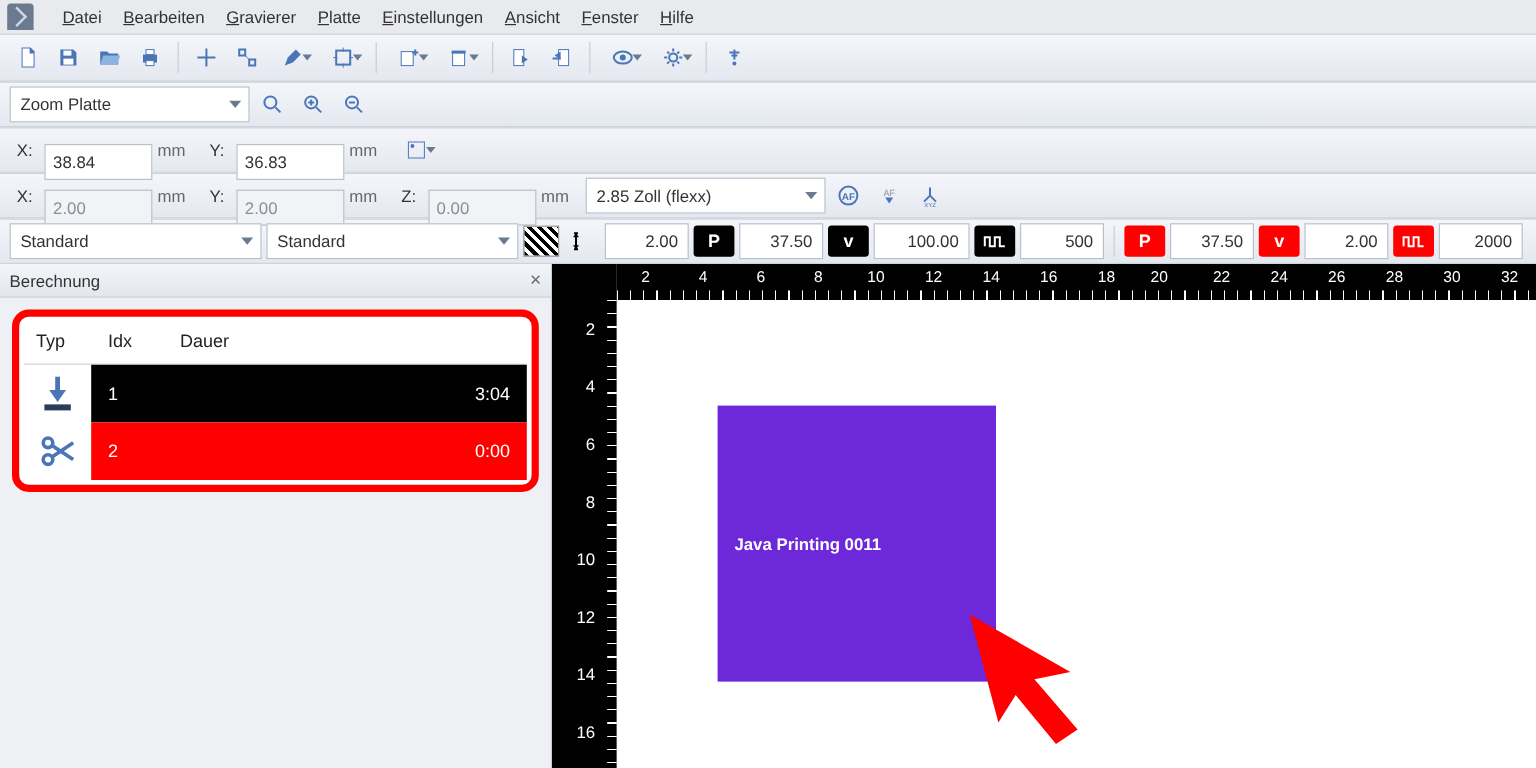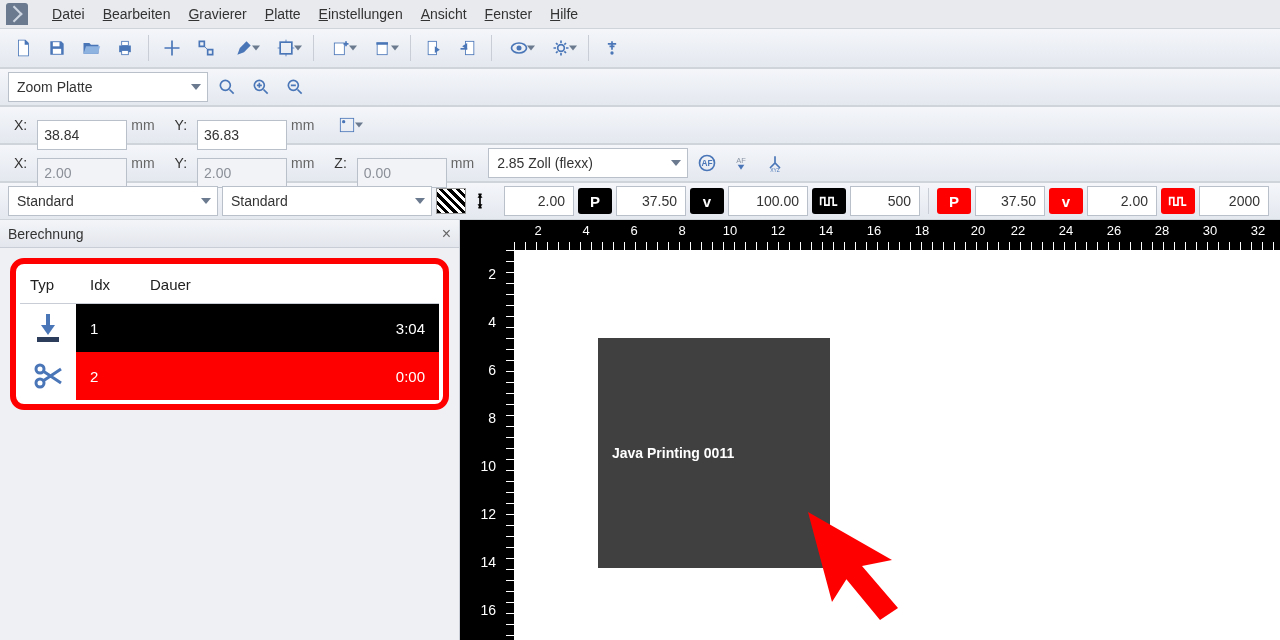--- a/index.html
+++ b/index.html
@@ -60,21 +60,21 @@
   .canvas-wrap { flex: 1; position: relative; background: #fff; }
   .ruler-h { position: absolute; left: 54px; right: 0; top: 0; height: 30px; background: #000; color: #fff; font-size: 13px; display: flex; align-items: flex-start; padding-top: 3px; }
   .ruler-h span { position: absolute; transform: translateX(-50%); }
   .ruler-v { position: absolute; left: 0; top: 30px; bottom: 0; width: 54px; background: #000; color: #fff; font-size: 14px; }
   .ruler-v span { position: absolute; right: 18px; transform: translateY(-50%); }
   .ruler-h::after, .ruler-v::after { content:""; position:absolute; background: repeating-linear-gradient(to right, #fff 0 1px, transparent 1px 11px); }
   .ruler-h::after { left:0; right:0; bottom:0; height:8px; }
   .ruler-v::after { top:0; bottom:0; right:0; width:8px; background: repeating-linear-gradient(to bottom, #fff 0 1px, transparent 1px 11px);}
   .corner { position:absolute; left:0; top:0; width:54px; height:30px; background:#000; }
   .artwork { position: absolute; left: 54px; top: 30px; right: 0; bottom: 0; background: #fff; }
-  .blackbox { position: absolute; left: 84px; top: 88px; width: 232px; height: 230px; background: #404040; color: #fff; font-size: 14px; font-weight: bold; display: flex; align-items: center; padding-left: 14px; }
+  .blackbox { position: absolute; left: 84px; top: 88px; width: 232px; height: 230px; background: #6d28d9; color: #fff; font-size: 14px; font-weight: bold; display: flex; align-items: center; padding-left: 14px; }
   .arrow-cursor { position: absolute; left: 282px; top: 250px; }
   .arrow-cursor svg { width: 120px; height: 120px; }
 
   
   .pline { width: 30px; height: 26px; background:
     repeating-linear-gradient(45deg,#000 0 3px,#fff 3px 6px);
     border:1px solid #999; }
 </style>
 </head>
 <body>
@@ -388,21 +388,21 @@
     <div class="ruler-h" id="ruler-h">
         <span style="left: 24px;">2</span>
         <span style="left: 72px;">4</span>
         <span style="left: 120px;">6</span>
         <span style="left: 168px;">8</span>
         <span style="left: 216px;">10</span>
         <span style="left: 264px;">12</span>
         <span style="left: 312px;">14</span>
         <span style="left: 360px;">16</span>
         <span style="left: 408px;">18</span>
-        <span style="left: 464px;">20</span>
+        <span style="left: 452px;">20</span>
         <span style="left: 504px;">22</span>
         <span style="left: 552px;">24</span>
         <span style="left: 600px;">26</span>
         <span style="left: 648px;">28</span>
         <span style="left: 696px;">30</span>
         <span style="left: 744px;">32</span>
       </div>
     <div class="ruler-v" id="ruler-v">
         <span style="top: 24px;">2</span>
         <span style="top: 72px;">4</span>

